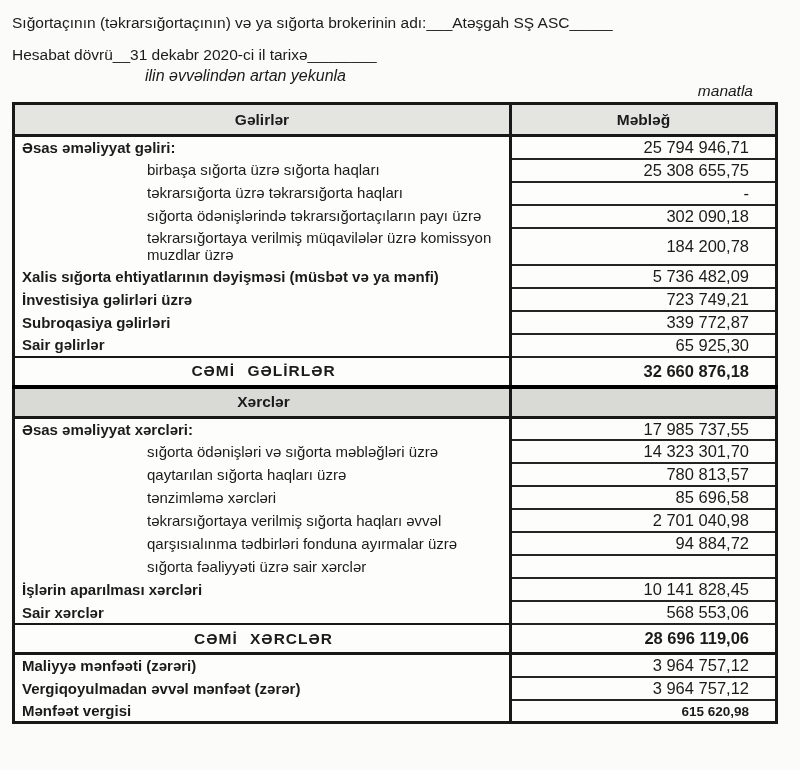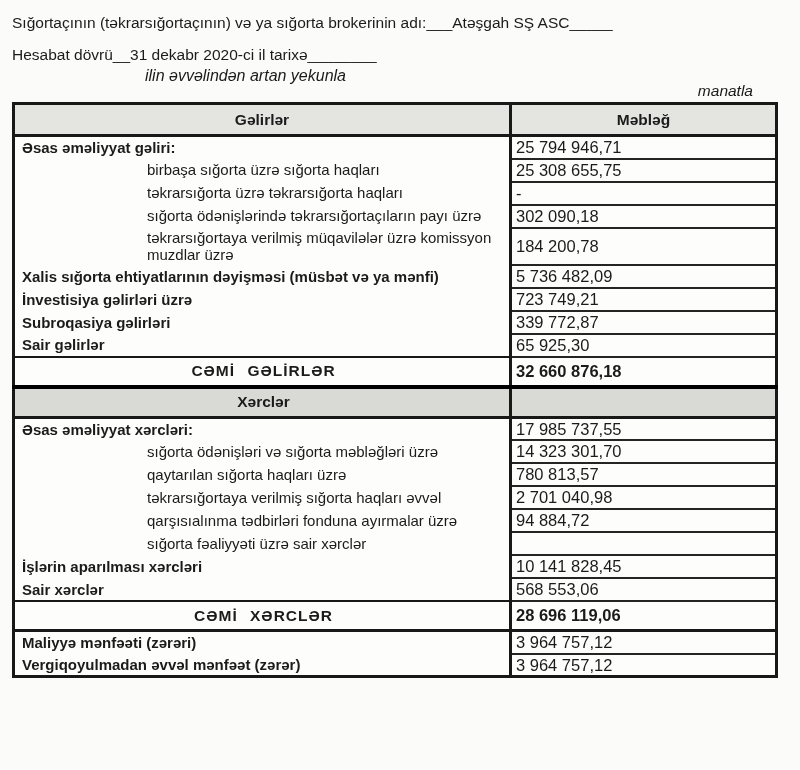--- a/index.html
+++ b/index.html
@@ -59,21 +59,21 @@
 
   td.lc {
     font-size: 15px;
     padding: 1px 4px 1px 7px;
     line-height: 1.18;
   }
   td.rc {
     border-left: 3px solid #181818;
     border-top: 2px solid #242424;
     border-bottom: 2px solid #242424;
-    text-align: left;
+    text-align: right;
     padding: 0 26px 0 4px;
     font-size: 16.5px;
     white-space: nowrap;
   }
 
   tr.r-item td.lc { font-weight: bold; }
   tr.r-sub td.lc { padding-left: 132px; font-weight: normal; }
 
   tr.r-total td {
     border-top: 2.5px solid #181818;
@@ -182,20 +182,24 @@
         </tr>
         <tr class="r-sub">
           <td class="lc">sığorta ödənişləri və sığorta məbləğləri üzrə</td>
           <td class="rc">14 323 301,70</td>
         </tr>
         <tr class="r-sub">
           <td class="lc">qaytarılan sığorta haqları üzrə</td>
           <td class="rc">780 813,57</td>
         </tr>
         <tr class="r-sub">
+          <td class="lc">tənzimləmə xərcləri</td>
+          <td class="rc">85 696,58</td>
+        </tr>
+        <tr class="r-sub">
           <td class="lc">təkrarsığortaya verilmiş sığorta haqları əvvəl</td>
           <td class="rc">2 701 040,98</td>
         </tr>
         <tr class="r-sub">
           <td class="lc">qarşısıalınma tədbirləri fonduna ayırmalar üzrə</td>
           <td class="rc">94 884,72</td>
         </tr>
         <tr class="r-sub">
           <td class="lc">sığorta fəaliyyəti üzrə sair xərclər</td>
           <td class="rc"></td>
@@ -213,16 +217,20 @@
           <td class="rc">28 696 119,06</td>
         </tr>
         <tr class="r-item">
           <td class="lc">Maliyyə mənfəəti (zərəri)</td>
           <td class="rc">3 964 757,12</td>
         </tr>
         <tr class="r-item">
           <td class="lc">Vergiqoyulmadan əvvəl mənfəət (zərər)</td>
           <td class="rc">3 964 757,12</td>
         </tr>
+        <tr class="r-item">
+          <td class="lc">Mənfəət vergisi</td>
+          <td class="rc small-val">615 620,98</td>
+        </tr>
       </tbody>
   </table>
 
 </div>
 
 </body></html>

